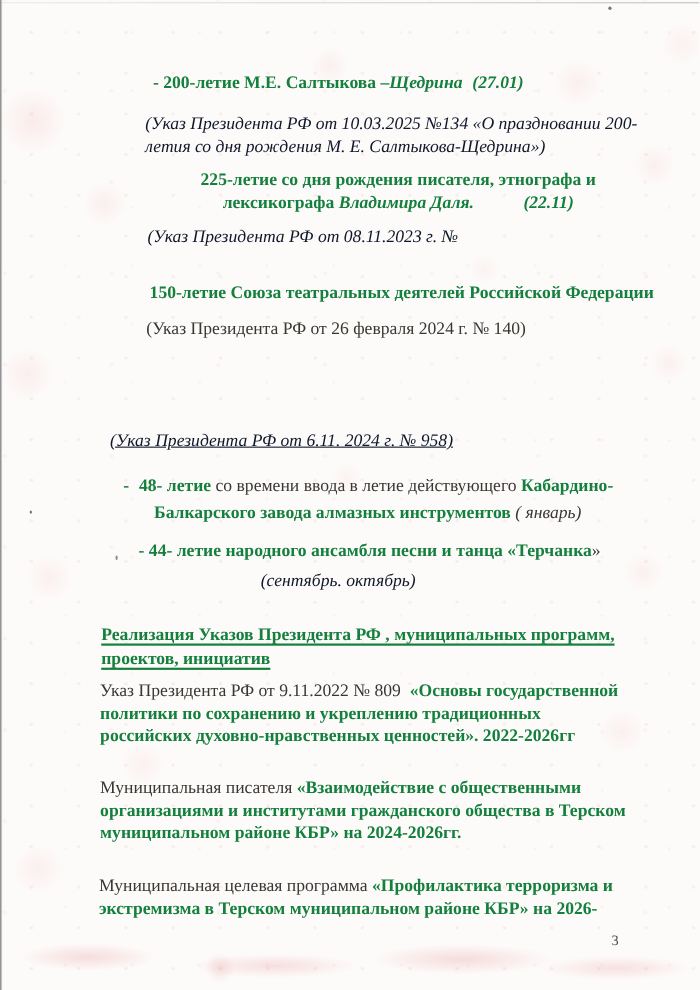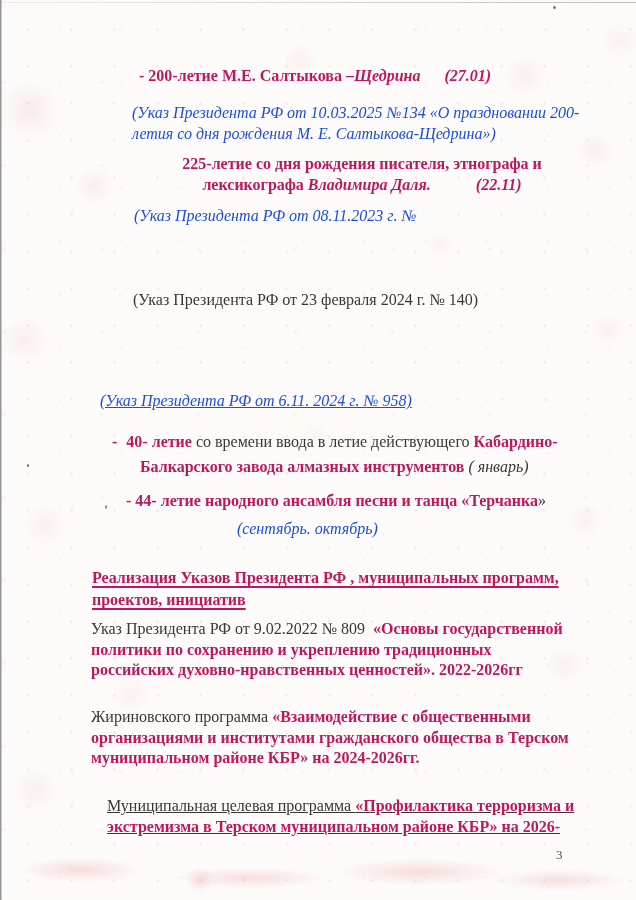--- a/index.html
+++ b/index.html
@@ -44,44 +44,44 @@
   .edge-left{position:absolute;left:0;top:0;width:2px;height:900px;
     background:linear-gradient(to right, rgba(70,70,70,.7), rgba(130,130,130,.2));}
   .edge-top{position:absolute;left:0;top:2px;width:636px;height:1px;
     background:linear-gradient(to right, rgba(140,140,140,.15), rgba(120,120,120,.45));}
   .speck{position:absolute;border-radius:50%;}
   .s1{left:553px;top:6px;width:3px;height:3px;background:#777;}
   .s2{left:27px;top:464px;width:2px;height:3px;background:#6a6a6a;}
   .s3{left:105px;top:505px;width:2px;height:4px;background:#8a8a8a;}
   
   .blk{position:absolute;margin:0;font-size:16px;line-height:20px;}
-  .b{font-weight:bold;color:#be185d;}
+  .b{font-weight:bold;color:#15803d;}
   .i{font-style:italic;}
-  .dim{color:#1d4ed8;}
+  .dim{color:#0f172a;}
   .u{text-decoration:underline;text-decoration-thickness:1.5px;text-underline-offset:3px;margin-top:44px;}
-  .gap16{margin-left:24px;}
+  .gap16{margin-left:9px;}
   .gap45{margin-left:45px;}
   .gap6{margin-left:6px;}
   .gap4{margin-left:4px;margin-top:39px;}
   .dash{margin-right:9px;}
   #b1{top:66px;left:139px;}
   #b2{top:102px;left:132px;width:452px;line-height:21px;}
   #b3{top:153px;left:136px;width:452px;line-height:21px;text-align:center;}
   #b4{top:206px;left:134px;}
   #b5{top:257px;left:136px;white-space:nowrap;}
   #b6{top:290px;left:133px;}
   #b7{top:333px;left:88px;width:492px;line-height:23px;text-indent:33px;}
   #b8{top:391px;left:100px;text-decoration:underline;}
   #b9{top:429px;left:112px;width:465px;line-height:25px;padding-left:28px;text-indent:-28px;}
   #b10{top:491px;left:126px;}
   #b11{top:519px;left:237px;text-align:right;}
   #b12{top:567px;left:92px;width:480px;line-height:22px;}
   #b13{top:619px;left:91px;width:478px;line-height:20.5px;}
   #b14{top:707px;left:91px;width:484px;line-height:20.5px;}
-  #b15{top:795px;left:107px;width:484px;line-height:21px;text-decoration:underline;}
+  #b15{top:795px;left:90px;width:484px;line-height:21px;}
   #pagenum{top:845px;left:556px;font-size:13px;color:#4a4a4a;}
 </style>
 </head>
 <body>
 
 <div class="page">
   <div class="mottle"></div>
   <div class="grain"></div>
   <div class="edge-left"></div>
   <div class="edge-top"></div>
@@ -90,34 +90,35 @@
   <div class="speck s3"></div>
 
   <p id="b1" class="blk"><span class="b">- 200-летие М.Е. Салтыкова –</span><span class="b i">Щедрина</span><span class="b i gap16">(27.01)</span></p>
 
   <p id="b2" class="blk i dim">(Указ Президента РФ от 10.03.2025 №134  «О праздновании 200-летия со дня рождения М. Е. Салтыкова-Щедрина»)</p>
 
   <p id="b3" class="blk"><span class="b">225-летие со дня рождения писателя, этнографа и лексикографа </span><span class="b i">Владимира Даля.</span><span class="b i gap45">(22.11)</span></p>
 
   <p id="b4" class="blk i dim">(Указ Президента РФ от 08.11.2023 г. №</p>
 
+  <p id="b5" class="blk b">150-летие Союза театральных деятелей Российской Федерации</p>
 
-  <p id="b6" class="blk">(Указ Президента РФ от 23 февраля 2024 г. № 140)</p>
+  <p id="b6" class="blk">(Указ Президента РФ от 26 февраля 2024 г. № 140)</p>
 
 
   <p id="b8" class="blk i dim">(Указ Президента РФ от 6.11. 2024 г. № 958)</p>
 
-  <p id="b9" class="blk"><span class="b dash">-</span><span class="b">40- летие</span><span> со времени ввода в летие действующего </span><span class="b">Кабардино-Балкарского завода алмазных инструментов</span><span class="i"> ( январь)</span></p>
+  <p id="b9" class="blk"><span class="b dash">-</span><span class="b">48- летие</span><span> со времени ввода в летие действующего </span><span class="b">Кабардино-Балкарского завода алмазных инструментов</span><span class="i"> ( январь)</span></p>
 
   <p id="b10" class="blk"><span class="b">- 44- летие народного ансамбля песни и танца «Терчанка</span><span>»</span></p>
 
   <p id="b11" class="blk i dim">(сентябрь. октябрь)</p>
 
   <p id="b12" class="blk"><span class="b u">Реализация  Указов Президента РФ  ,  муниципальных программ, проектов, инициатив</span></p>
 
-  <p id="b13" class="blk"><span>Указ Президента РФ от 9.02.2022 № 809 </span><span class="b gap4">«Основы государственной политики по сохранению и укреплению традиционных российских духовно-нравственных ценностей».  2022-2026гг</span></p>
+  <p id="b13" class="blk"><span>Указ Президента РФ от 9.11.2022 № 809 </span><span class="b gap4">«Основы государственной политики по сохранению и укреплению традиционных российских духовно-нравственных ценностей».  2022-2026гг</span></p>
 
-  <p id="b14" class="blk"><span>Жириновского программа </span><span class="b">«Взаимодействие с общественными организациями и институтами гражданского общества в Терском муниципальном районе КБР» на 2024-2026гг.</span></p>
+  <p id="b14" class="blk"><span>Муниципальная писателя </span><span class="b">«Взаимодействие с общественными организациями и институтами гражданского общества в Терском муниципальном районе КБР» на 2024-2026гг.</span></p>
 
   <p id="b15" class="blk"><span>Муниципальная  целевая программа </span><span class="b">«Профилактика терроризма и экстремизма в Терском муниципальном районе КБР»  на 2026-</span></p>
 
   <div id="pagenum" class="blk">3</div>
 </div>
 
 </body></html>

